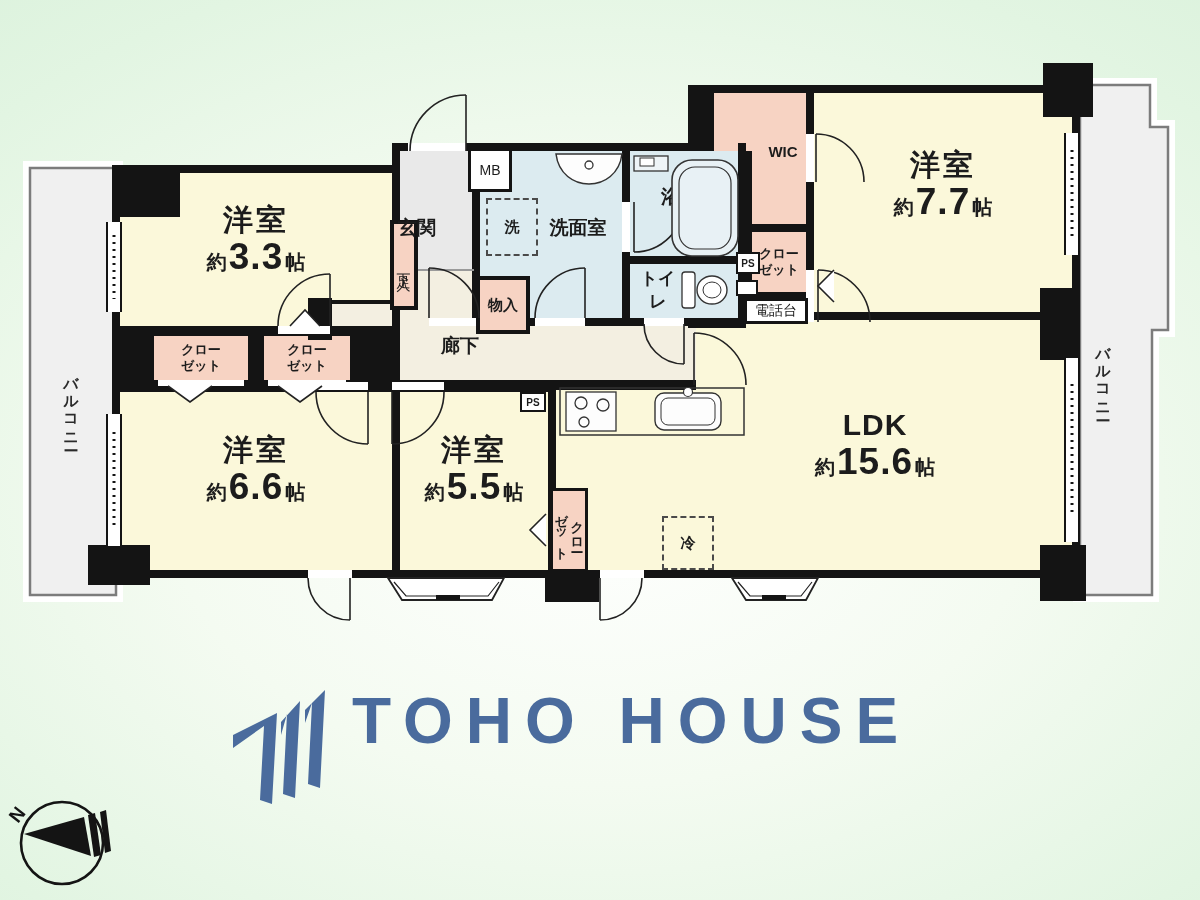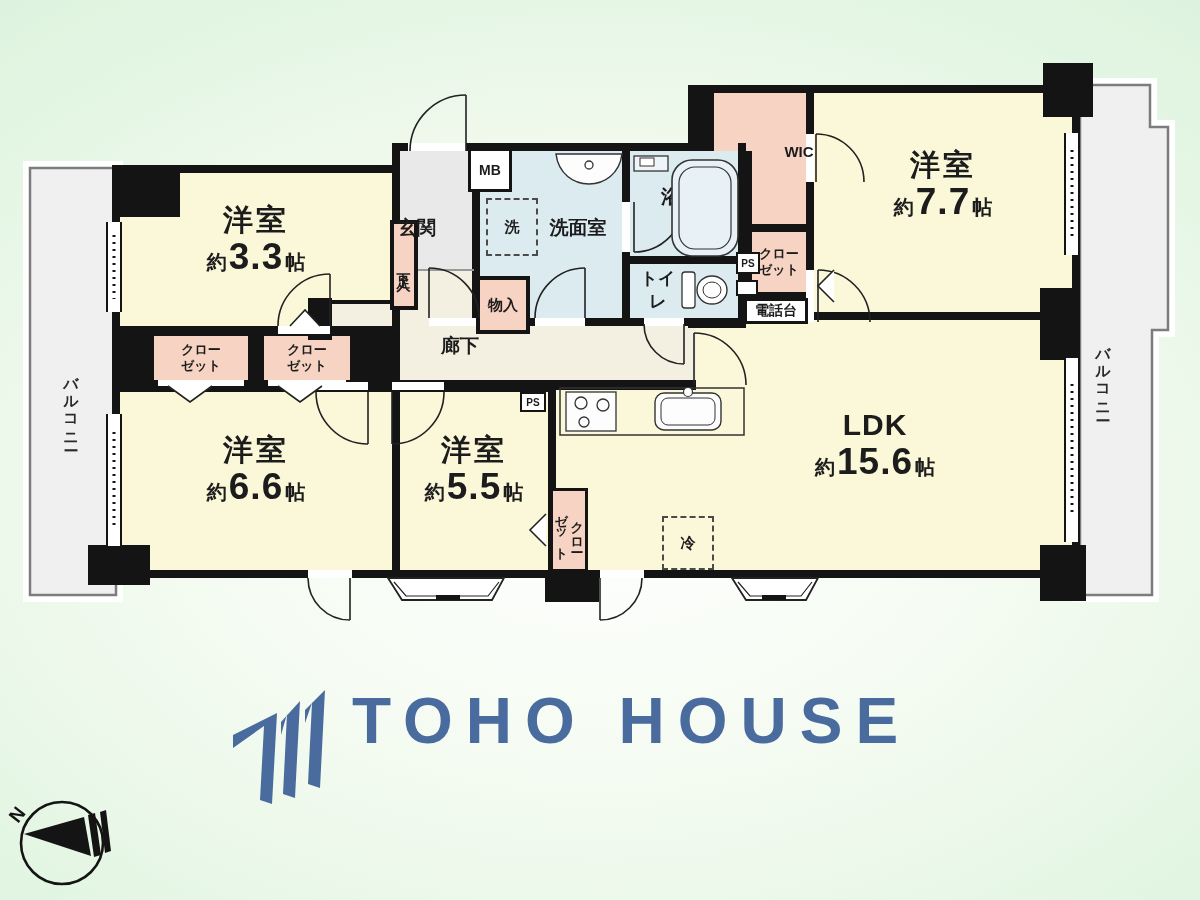--- a/index.html
+++ b/index.html
@@ -19,21 +19,21 @@
   .bord4{border:4px solid #141414;}
   .dash{position:absolute;box-sizing:border-box;border:2px dashed #4a4a4a;}
   .lbl{display:flex;align-items:center;justify-content:center;text-align:center;color:#1c1c1c;}
   .roomlbl{position:absolute;display:flex;flex-direction:column;align-items:center;justify-content:center;color:#1c1c1c;}
   .rname{font-size:30px;font-weight:600;letter-spacing:3px;line-height:1.1;}
   .rsize{font-size:20px;font-weight:600;display:flex;align-items:baseline;}
   .rsize .num{font-size:37px;font-weight:700;letter-spacing:1px;padding:0 2px;}
   .s19{font-size:19px;font-weight:600;}
   .s17{font-size:17px;font-weight:600;}
   .s15{font-size:15px;font-weight:600;}
-  .s14{font-size:14px;font-weight:700;}
+  .s14{font-size:14px;font-weight:400;}
   .s13{font-size:13px;font-weight:600;line-height:1.2;}
   .s10{font-size:10px;font-weight:600;}
   .vert{writing-mode:vertical-rl;letter-spacing:2px;}
   .win{position:absolute;background:#ffffff;border-left:2px solid #141414;border-right:2px solid #141414;box-sizing:border-box;}
   .win .hatch{position:absolute;left:50%;top:14%;bottom:14%;width:3px;transform:translateX(-50%);
     background:repeating-linear-gradient(to bottom,#141414 0 2px,transparent 2px 7px);}
   .balc-lbl{position:absolute;color:#2a2a2a;font-size:15px;font-weight:600;}
   .logo-text{position:absolute;color:#4a6b9d;font-size:64px;font-weight:600;letter-spacing:13px;white-space:nowrap;}
   svg{position:absolute;pointer-events:none;}
 </style>
@@ -219,21 +219,21 @@
     </div>
   <div class="abs lbl s19" style="left:534px;top:216px;width:88px;height:24px">
       <span>洗面室</span>
     </div>
   <div class="abs lbl s19" style="left:654px;top:186px;width:52px;height:22px">
       <span>浴室</span>
     </div>
   <div class="abs lbl s17" style="left:632px;top:280px;width:52px;height:20px">
       <span>トイレ</span>
     </div>
-  <div class="abs lbl s15" style="left:772px;top:140px;width:54px;height:22px">
+  <div class="abs lbl s15" style="left:756px;top:140px;width:54px;height:22px">
       <span>WIC</span>
     </div>
   <div class="abs lbl s13" style="left:752px;top:238px;width:54px;height:48px">
     <span><span>クロー</span><br><span>ゼット</span></span>
   </div>
   <div class="balc-lbl vert" style="left:56px;top:366px;width:24px;height:96px"><span>バルコニー</span></div>
   <div class="balc-lbl vert" style="left:1088px;top:336px;width:24px;height:96px"><span>バルコニー</span></div>
 
   <svg width="1200" height="900" viewBox="0 0 1200 900" style="left:0;top:0">
     <g stroke="#222222" stroke-width="1.6" fill="none">

